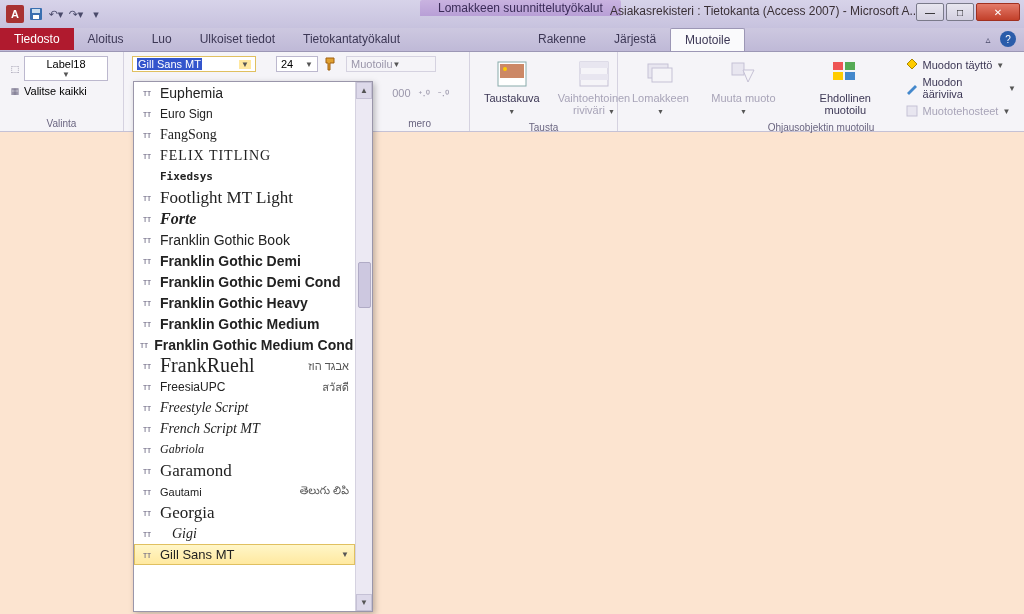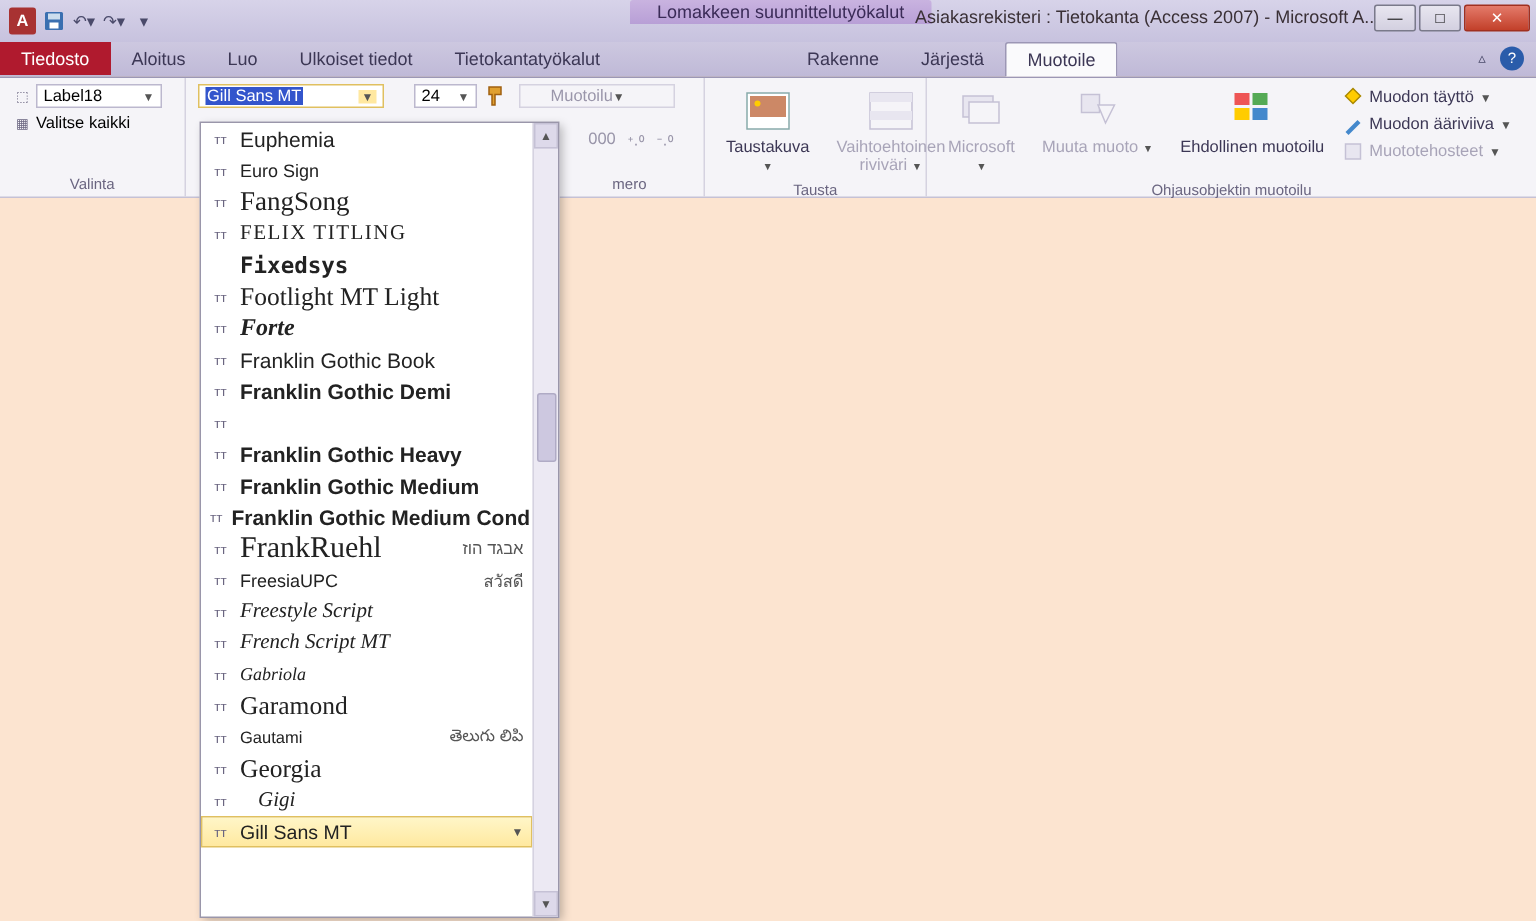--- a/index.html
+++ b/index.html
@@ -23,27 +23,27 @@
 .help-icons { position: absolute; right: 8px; top: 3px; display: flex; gap: 4px; }
 .help-btn { width: 16px; height: 16px; border-radius: 8px; display: flex; align-items: center; justify-content: center; font-size: 10px; cursor: pointer; }
 .help-q { background: #2a5caa; color: #fff; }
 
 .ribbon { height: 80px; background: #f5f4f8; border-bottom: 1px solid #c5c1d5; display: flex; }
 .rgroup { border-right: 1px solid #d5d2e0; padding: 4px 8px 2px 8px; display: flex; flex-direction: column; justify-content: space-between; }
 .rgroup-label { text-align: center; color: #6a6580; font-size: 10px; margin-top: 2px; }
 .rgroup-body { display: flex; gap: 6px; align-items: flex-start; }
 
 .sel-box { display: flex; align-items: center; gap: 2px; margin-bottom: 4px; }
-.sel-input { border: 1px solid #bcb8ce; background: #fff; padding: 1px 4px; font-size: 11px; display: flex; align-items: center; justify-content: space-between; }
+.sel-input { border: 1px solid #bcb8ce; background: #fff; padding: 1px 4px; font-size: 11px; display: flex; align-items: center; justify-content: space-between; flex-direction: column; }
 .dd-arrow { font-size: 8px; color: #555; }
 
 .font-combo { width: 124px; border: 1px solid #e0c060; background: #fff; padding: 1px 4px; font-size: 11px; display: flex; justify-content: space-between; align-items: center; }
 .font-combo .dd-arrow { background: #ffe8a0; padding: 0 2px; }
 .size-combo { width: 42px; border: 1px solid #bcb8ce; background: #fff; padding: 1px 4px; font-size: 11px; display: flex; justify-content: space-between; align-items: center; margin-left: 20px; }
-.fmt-combo { width: 104px; border: 1px solid #d5d2e0; background: #f5f4f8; padding: 1px 20px; font-size: 11px; color: #9a96aa; display: flex; justify-content: flex-start; align-items: center; margin-left: 6px; }
+.fmt-combo { width: 90px; border: 1px solid #d5d2e0; background: #f5f4f8; padding: 1px 4px; font-size: 11px; color: #9a96aa; display: flex; justify-content: flex-start; align-items: center; margin-left: 6px; }
 
 .big-btn { display: flex; flex-direction: column; align-items: center; gap: 2px; padding: 2px 6px; cursor: pointer; }
 .big-btn .icon { width: 32px; height: 32px; display: flex; align-items: center; justify-content: center; }
 .big-btn .lbl { font-size: 11px; color: #3c3755; text-align: center; line-height: 12px; }
 .big-btn.disabled .lbl { color: #a8a4b8; }
 .big-btn .sub-arrow { font-size: 7px; color: #555; }
 
 .small-row { display: flex; align-items: center; gap: 4px; margin-bottom: 2px; color: #3c3755; cursor: pointer; }
 .small-row .sic { width: 14px; height: 14px; display: inline-flex; align-items: center; justify-content: center; }
 
@@ -181,21 +181,21 @@
 
   <div class="rgroup" style="flex:1;border-right:none;">
     <div class="rgroup-body">
       <div class="big-btn disabled">
         <div class="icon">
             <svg width="28" height="28">
               <rect x="2" y="4" width="20" height="14" fill="#e8e6f0" stroke="#c5c1d5"></rect>
               <rect x="6" y="8" width="20" height="14" fill="#f5f4f8" stroke="#c5c1d5"></rect>
             </svg>
           </div>
-        <div class="lbl"><span>Microsoft</span><br><span class="sub-arrow">▼</span></div>
+        <div class="lbl"><span>Lomakkeen</span><br><span class="sub-arrow">▼</span></div>
       </div>
       <div class="big-btn disabled">
         <div class="icon">
             <svg width="28" height="28">
               <rect x="3" y="3" width="12" height="12" fill="#e8e6f0" stroke="#c5c1d5"></rect>
               <path d="M14 10 L25 10 L19 22 Z" fill="#f5f4f8" stroke="#c5c1d5"></path>
             </svg>
           </div>
         <div class="lbl"><span>Muuta muoto</span> <span class="sub-arrow">▼</span></div>
       </div>
@@ -249,48 +249,49 @@
       <div class="font-item">
         <span class="tt-icon">ᴛт</span>
         <span class="font-name" style="font-family:sans-serif;">Euphemia</span>
       </div>
       <div class="font-item">
         <span class="tt-icon">ᴛт</span>
         <span class="font-name" style="font-family:Liberation Sans, sans-serif;font-size:12px;">Euro Sign</span>
       </div>
       <div class="font-item">
         <span class="tt-icon">ᴛт</span>
-        <span class="font-name" style="font-family:serif;font-size:18px;">FangSong</span>
+        <span class="font-name" style="font-family:serif;font-size:14px;">FangSong</span>
       </div>
       <div class="font-item">
         <span class="tt-icon">ᴛт</span>
         <span class="font-name" style="font-family:serif;letter-spacing:1px;">FELIX TITLING</span>
       </div>
       <div class="font-item">
         <span class="tt-icon"></span>
-        <span class="font-name" style="font-family:monospace;font-weight:bold;font-size:15px;">Fixedsys</span>
+        <span class="font-name" style="font-family:monospace;font-weight:bold;font-size:11px;">Fixedsys</span>
       </div>
       <div class="font-item">
         <span class="tt-icon">ᴛт</span>
         <span class="font-name" style="font-family:serif;font-size:17px;">Footlight MT Light</span>
       </div>
       <div class="font-item">
         <span class="tt-icon">ᴛт</span>
         <span class="font-name" style="font-family:cursive;font-weight:bold;font-style:italic;font-size:16px;">Forte</span>
       </div>
       <div class="font-item">
         <span class="tt-icon">ᴛт</span>
         <span class="font-name" style="font-family:sans-serif;">Franklin Gothic Book</span>
       </div>
       <div class="font-item">
         <span class="tt-icon">ᴛт</span>
         <span class="font-name" style="font-family:sans-serif;font-weight:bold;">Franklin Gothic Demi</span>
       </div>
       <div class="font-item">
         <span class="tt-icon">ᴛт</span>
+        <span class="font-name" style="font-family:sans-serif;font-weight:bold;font-stretch:condensed;">Franklin Gothic Demi Cond</span>
       </div>
       <div class="font-item">
         <span class="tt-icon">ᴛт</span>
         <span class="font-name" style="font-family:sans-serif;font-weight:900;">Franklin Gothic Heavy</span>
       </div>
       <div class="font-item">
         <span class="tt-icon">ᴛт</span>
         <span class="font-name" style="font-family:sans-serif;font-weight:600;">Franklin Gothic Medium</span>
       </div>
       <div class="font-item">

